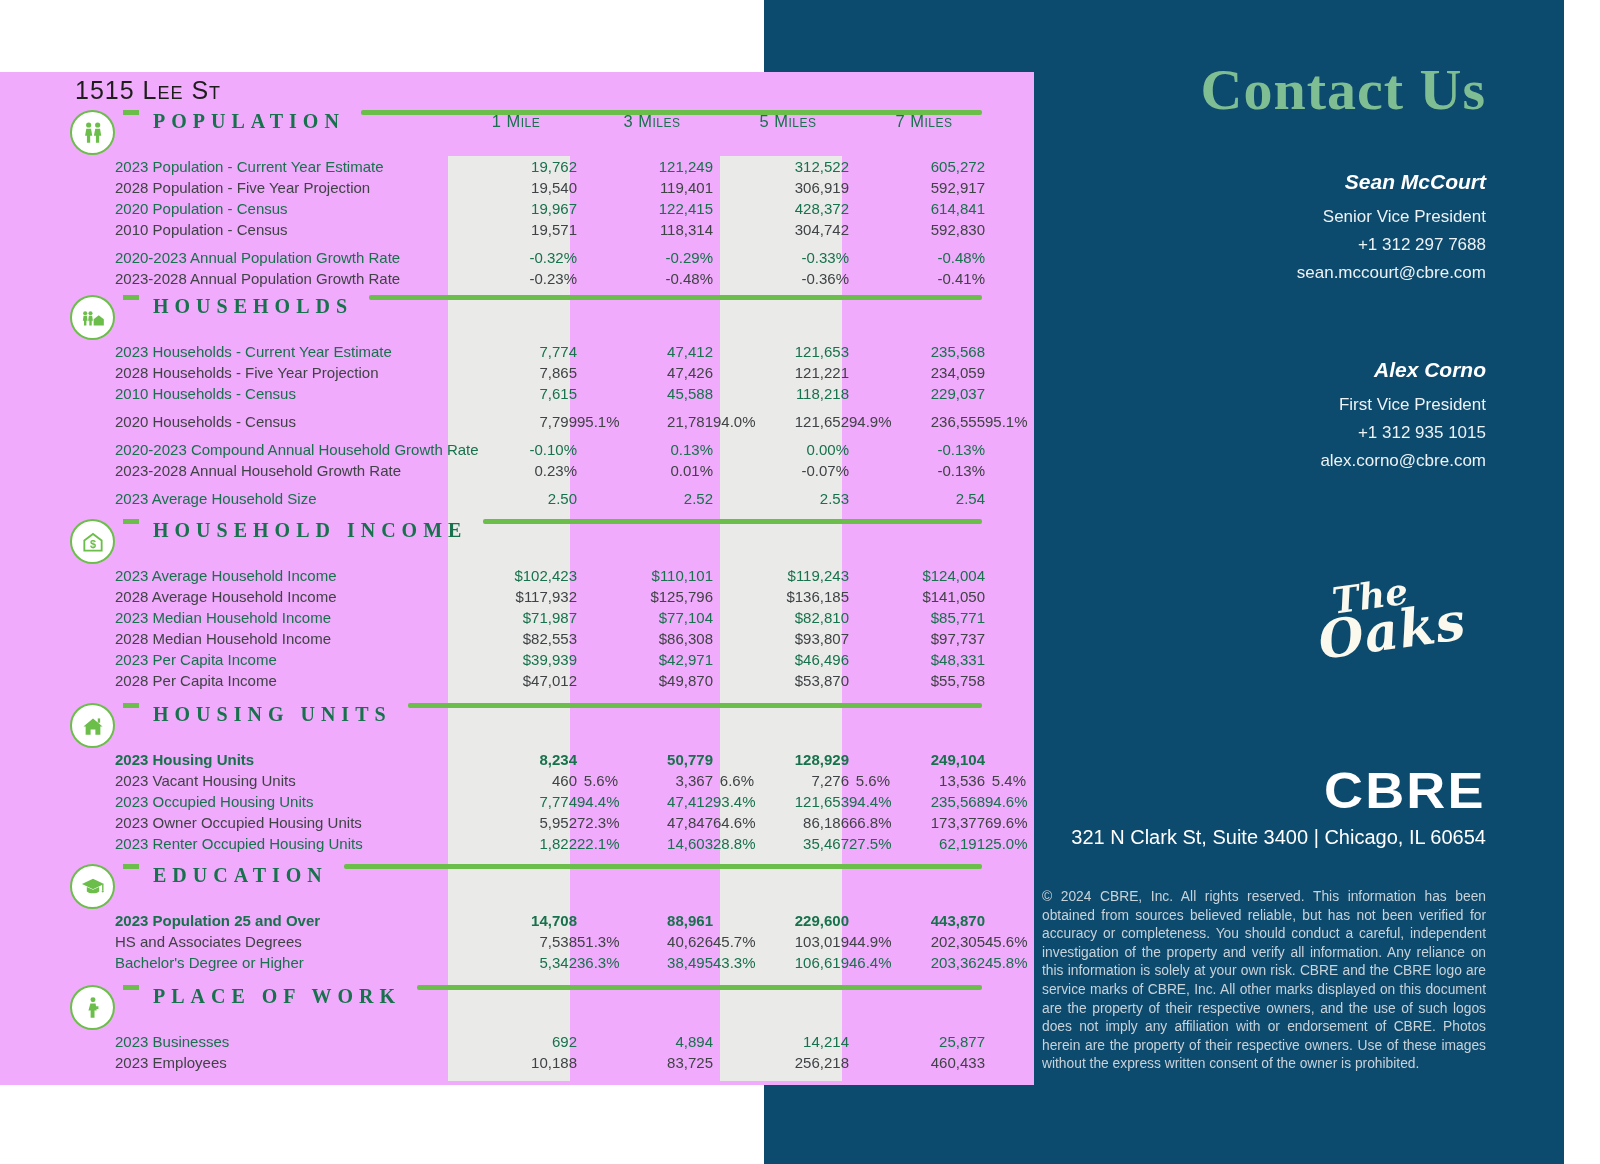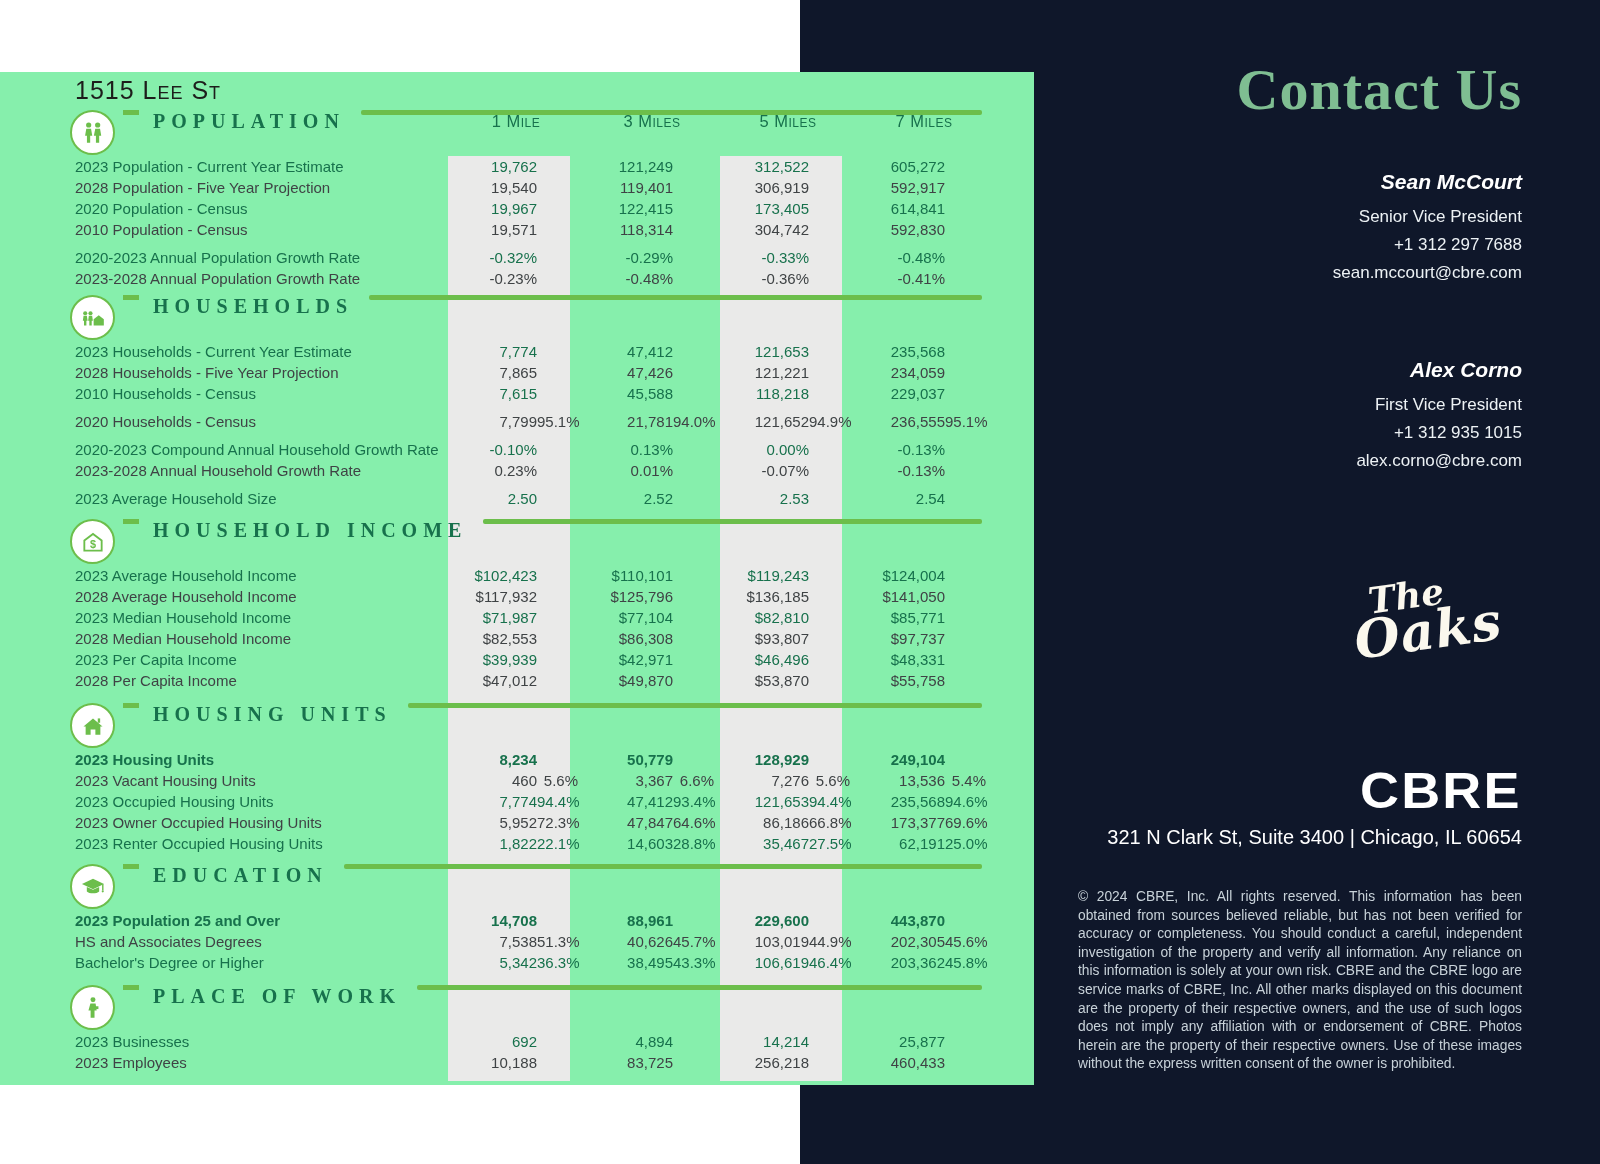--- a/index.html
+++ b/index.html
@@ -1,39 +1,39 @@
 <!DOCTYPE html>
 <html><head>
 <meta charset="utf-8">
 <style>
   html,body{margin:0;padding:0;background:#fff;}
   .page{position:relative;width:1600px;height:1164px;background:#ffffff;overflow:hidden;
         font-family:"Liberation Sans",sans-serif;}
 
   
-  .navy-panel{position:absolute;left:800px;top:0;width:800px;height:1164px;background:#0f172a;}
+  .navy-panel{position:absolute;left:764px;top:0;width:800px;height:1164px;background:#0c4a6e;}
   .contact-heading{position:absolute;top:56px;right:78px;font-family:"Liberation Serif",serif;
         font-size:58px;font-weight:bold;color:#7FBE92;letter-spacing:1px;}
   .person{position:absolute;right:78px;text-align:right;color:#EDF2F5;}
   .person.p1{top:170px}
   .person.p2{top:358px}
   .person-name{font-size:21px;font-weight:bold;color:#ffffff;margin-bottom:9px;font-style:italic;}
   .person-line{font-size:17px;line-height:28px;}
   .oaks{position:absolute;top:572px;right:100px;transform:rotate(-8deg);color:#FBF8EE;
         font-family:"DejaVu Serif",serif;font-style:italic;font-weight:bold;text-align:center;}
   .oaks-the{font-size:36px;margin-right:34px;}
   .oaks-oaks{font-size:52px;margin-top:-14px;letter-spacing:1px;}
   .brand{position:absolute;top:762px;right:78px;font-size:50px;font-weight:bold;color:#ffffff;
         letter-spacing:2px;transform:scale(1.08,1);transform-origin:right center;}
   .address{position:absolute;top:826px;right:78px;font-size:20px;color:#ffffff;margin-left:48px;}
   .disclaimer{position:absolute;top:888px;right:78px;width:444px;font-size:13.8px;
         line-height:18.6px;color:#C8D2D9;text-align:justify;}
 
   
-  .card{position:absolute;left:0;top:72px;width:1034px;height:1013px;background:#86efac;}
+  .card{position:absolute;left:0;top:72px;width:1034px;height:1013px;background:#f0abfc;}
   .page-title{position:absolute;top:4px;left:75px;font-size:25px;color:#1d1d1b;
         font-variant:small-caps;letter-spacing:1px;font-weight:500;}
 
   .table{position:absolute;top:38px;left:0;right:8px;height:975px;}
   .stripe{position:absolute;top:46px;bottom:4px;width:122px;background:#EAEAE9;}
   .stripe.s1{left:448px}
   .stripe.s2{left:720px}
   .colheads{position:absolute;top:2px;left:448px;display:flex;}
   .colhead{width:136px;text-align:center;font-variant:small-caps;color:#17714C;
         font-size:16.5px;letter-spacing:0.5px;}
@@ -52,21 +52,21 @@
   .sec-dash{width:16px;height:5px;background:#6CBE4B;margin:0 14px 0 8px;flex:0 0 auto;}
   .sec-title{font-family:"Liberation Serif",serif;font-size:20px;letter-spacing:6px;
         color:#17714C;font-weight:600;white-space:nowrap;margin:0;}
   .sec-line{flex:1;height:5px;background:#6CBE4B;margin-left:16px;border-radius:2px;}
 
   .row{display:flex;align-items:center;height:21px;padding-left:75px;font-size:15px;color:#3F4345;}
   .row.green{color:#17714C;}
   .row.bold{font-weight:bold;color:#17714C;}
   .row.gap{margin-top:7px;}
   .row-label{width:373px;flex:0 0 auto;padding-right:6px;box-sizing:border-box;
-        white-space:nowrap;overflow:hidden;}
+        white-space:nowrap;overflow:hidden;margin-left:40px;}
   .cell{width:136px;flex:0 0 auto;display:flex;}
   .val{flex:1;text-align:right;white-space:nowrap;}
   .pct{width:47px;text-align:right;padding-right:6px;box-sizing:border-box;white-space:nowrap;}
 </style>
 </head>
 <body>
 
 <div class="page">
 
   <div class="navy-panel">
@@ -169,21 +169,21 @@
               <div class="row-label">2020 Population - Census</div>
               <div class="cell">
                 <span class="val">19,967</span>
                 <span class="pct"></span>
               </div>
               <div class="cell">
                 <span class="val">122,415</span>
                 <span class="pct"></span>
               </div>
               <div class="cell">
-                <span class="val">173,405</span>
+                <span class="val">428,372</span>
                 <span class="pct"></span>
               </div>
               <div class="cell">
                 <span class="val">614,841</span>
                 <span class="pct"></span>
               </div>
             </div>
             <div class="row">
               <div class="row-label">2010 Population - Census</div>
               <div class="cell">

